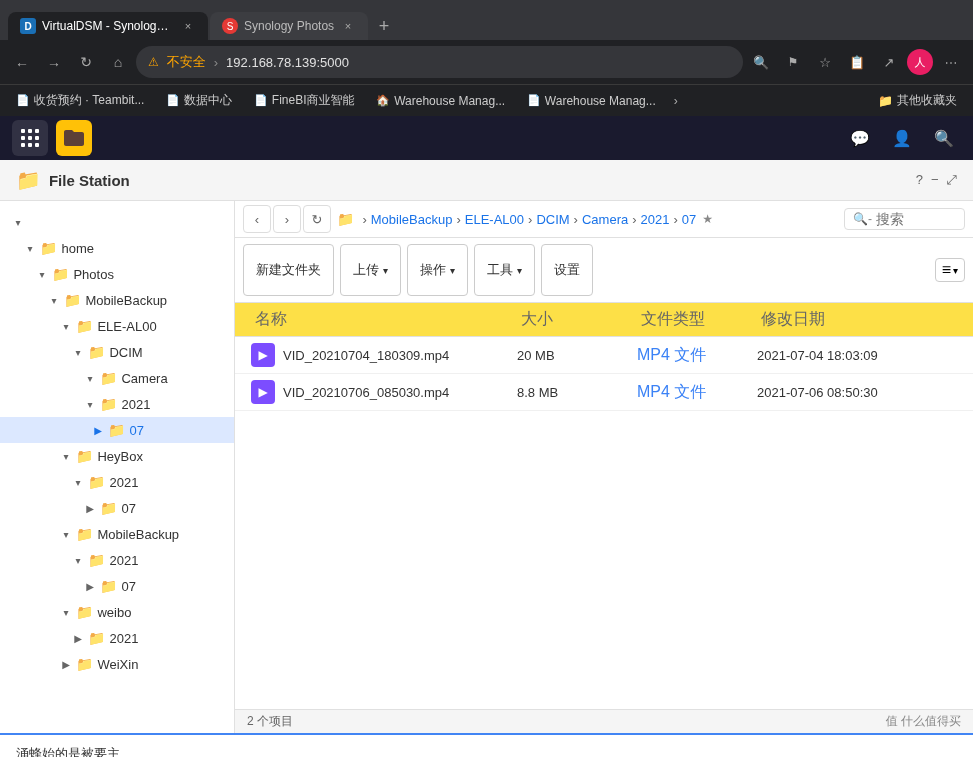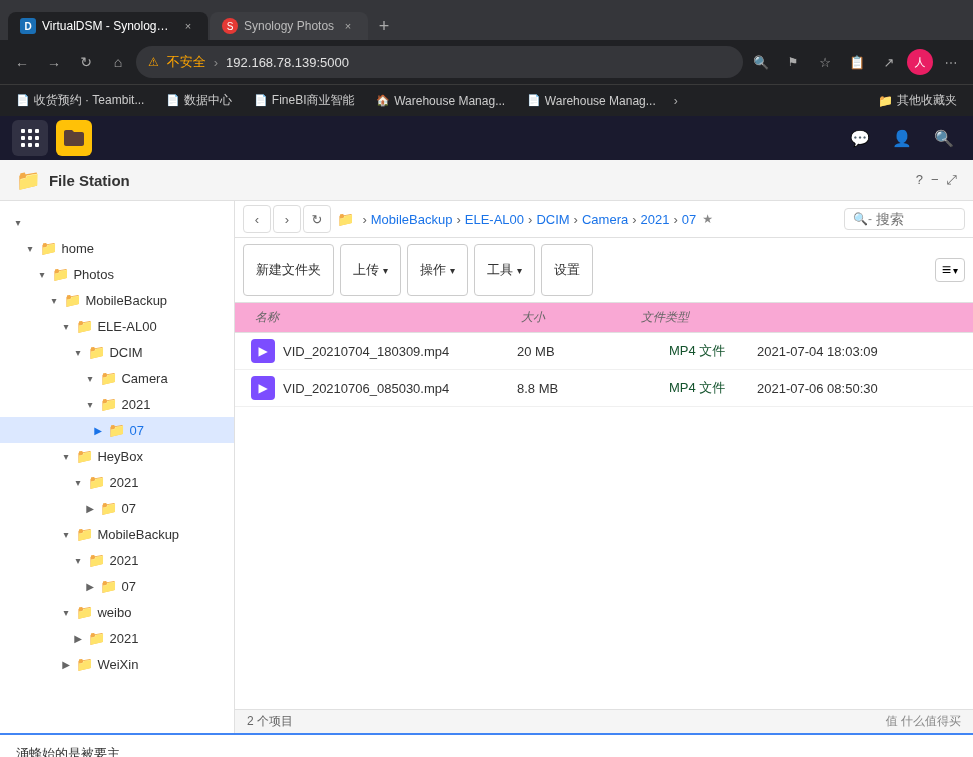--- a/index.html
+++ b/index.html
@@ -62,28 +62,28 @@
     .search-bar { margin-left: auto; display: flex; align-items: center; background: #fff; border: 1px solid #ddd; border-radius: 4px; padding: 2px 8px; gap: 4px; }
     .search-icon { color: #888; font-size: 12px; }
     .search-input { border: none; outline: none; font-size: 14px; width: 80px; color: #333; }
 
     .action-bar { display: flex; align-items: center; padding: 6px 8px; border-bottom: 1px solid #e0e0e0; background: #fff; gap: 6px; }
     .action-btn { padding: 16px 12px; border: 1px solid #ccc; border-radius: 4px; background: #fff; font-size: 13px; color: #333; cursor: pointer; display: flex; align-items: center; gap: 4px; }
     .action-dropdown { font-size: 10px; }
 
     
     .file-list { flex: 1; overflow-y: auto; }
-    .file-list-header { display: grid; grid-template-columns: 1fr 120px 120px 200px; padding: 4px 16px; border-bottom: 1px solid #e0e0e0; background: #f9a8d4; color: #666; font-size: 12px; font-style: italic; }
+    .file-list-header { display: grid; grid-template-columns: 1fr 120px 120px 200px; padding: 4px 16px; border-bottom: 1px solid #e0e0e0; background: #fde047; color: #666; font-size: 16px; }
     .file-list-header > div { padding: 2px 4px; }
     .file-row { display: grid; grid-template-columns: 1fr 120px 120px 200px; padding: 6px 16px; border-bottom: 1px solid #f0f0f0; align-items: center; cursor: pointer; }
     .file-name { display: flex; align-items: center; gap: 8px; font-size: 13px; color: #333; }
     .file-thumb { width: 24px; height: 24px; border-radius: 4px; background: #7c4dff; display: flex; align-items: center; justify-content: center; flex-shrink: 0; }
     .file-thumb span { font-size: 14px; }
     .file-size { font-size: 13px; color: #333; }
-    .file-type { font-size: 13px; color: #14532d; margin-left: 32px; }
+    .file-type { font-size: 16px; color: #3b82f6; }
     .file-date { font-size: 13px; color: #333; }
 
     
     .nav-path-btn { width: 28px; height: 28px; border: 1px solid #ddd; border-radius: 4px; display: flex; align-items: center; justify-content: center; cursor: pointer; background: #fff; color: #666; font-size: 13px; }
     .refresh-btn { width: 28px; height: 28px; border: 1px solid #ddd; border-radius: 4px; display: flex; align-items: center; justify-content: center; cursor: pointer; background: #fff; color: #666; font-size: 13px; }
 
     
     .bottom-bar { height: 24px; background: #f5f5f5; border-top: 1px solid #e0e0e0; display: flex; align-items: center; padding: 0 12px; font-size: 12px; color: #666; }
     .bottom-right { margin-left: auto; font-size: 12px; color: #888; }
 
@@ -361,20 +361,21 @@
             <span style="font-size:16px;">≡</span>
             <span style="font-size:10px;">▾</span>
           </div>
         </div>
 
         <div class="file-list">
           <div class="file-list-header">
             <div>名称</div>
             <div>大小</div>
             <div>文件类型</div>
+            <div>修改日期</div>
           </div>
 
           <div class="file-row">
             <div class="file-name">
               <div class="file-thumb" style="background:#7c4dff;">
                 <span style="color:white;font-size:12px;">▶</span>
               </div>
               <span>VID_20210704_180309.mp4</span>
             </div>
             <div class="file-size">20 MB</div>

